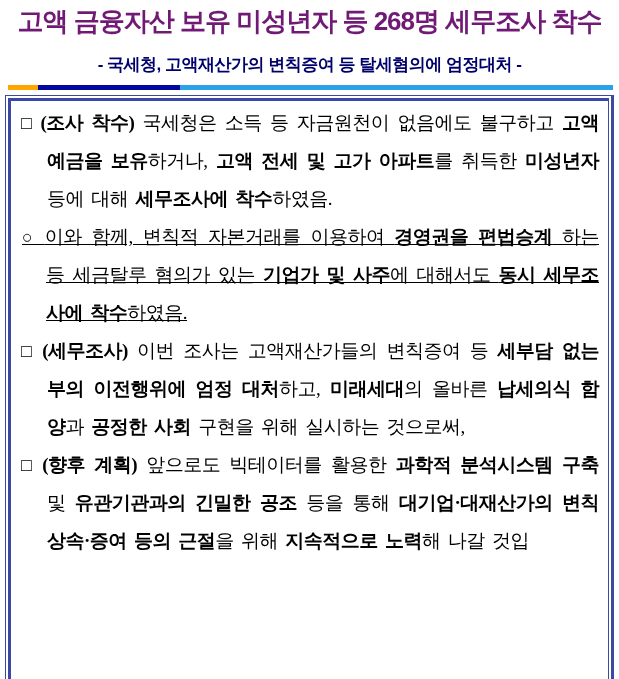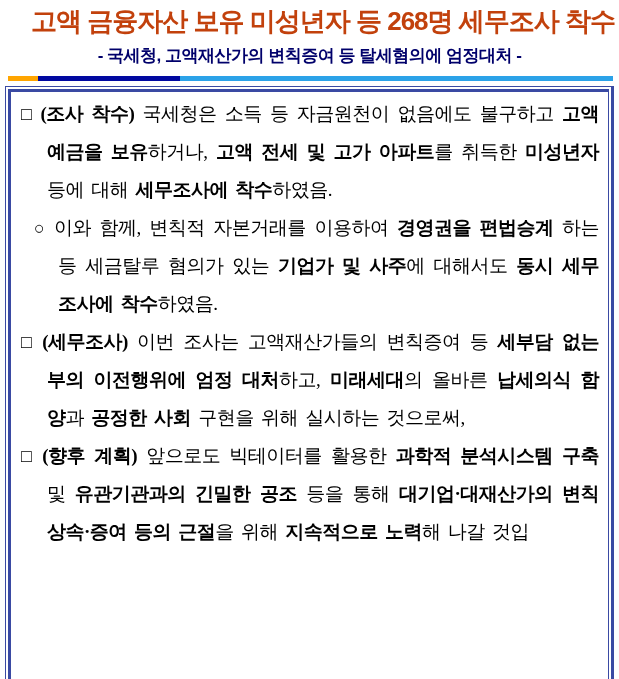--- a/index.html
+++ b/index.html
@@ -18,34 +18,34 @@
     width: 611px;
     margin: 0 auto;
     padding-top: 5px;
   }
   .title {
     font-family: "Liberation Sans", "DejaVu Sans", sans-serif;
     font-weight: 800;
     font-size: 26px;
     line-height: 32px;
     letter-spacing: -1px;
-    text-align: right;
+    text-align: center;
     white-space: nowrap;
     margin: 0;
-    color: #c2410c;
+    color: #701a75;
   }
   .subtitle {
     font-family: "Liberation Sans", "DejaVu Sans", sans-serif;
     font-weight: 700;
     font-size: 17px;
     line-height: 22px;
     letter-spacing: -0.5px;
     text-align: center;
     white-space: nowrap;
-    margin: 8px 0 0 0;
+    margin: 17px 0 0 0;
     color: #00006B;
   }
   .tricolor-bar {
     display: flex;
     height: 5px;
     margin: 9px 2px 5px 4px;
   }
   .tricolor-bar .seg { height: 100%; }
   .seg-orange { width: 30px; }
   .seg-navy   { width: 142px; }
@@ -74,23 +74,24 @@
     word-spacing: 3px;
     text-align: justify;
     margin: 0;
     color: #000000;
   }
   .para.level1 {
     padding-left: 26px;
     text-indent: -26px;
   }
   .para.level2 {
-    margin-left: 13px;
+    margin-left: 1px;
     padding-left: 24px;
     text-indent: -24px;
+    text-decoration: underline;
   }
   .para .marker {
     font-size: 18px;
   }
   .para .bold { font-weight: bold; }
   .para .regular { font-weight: normal; }
 </style>
 </head>
 <body>
 

